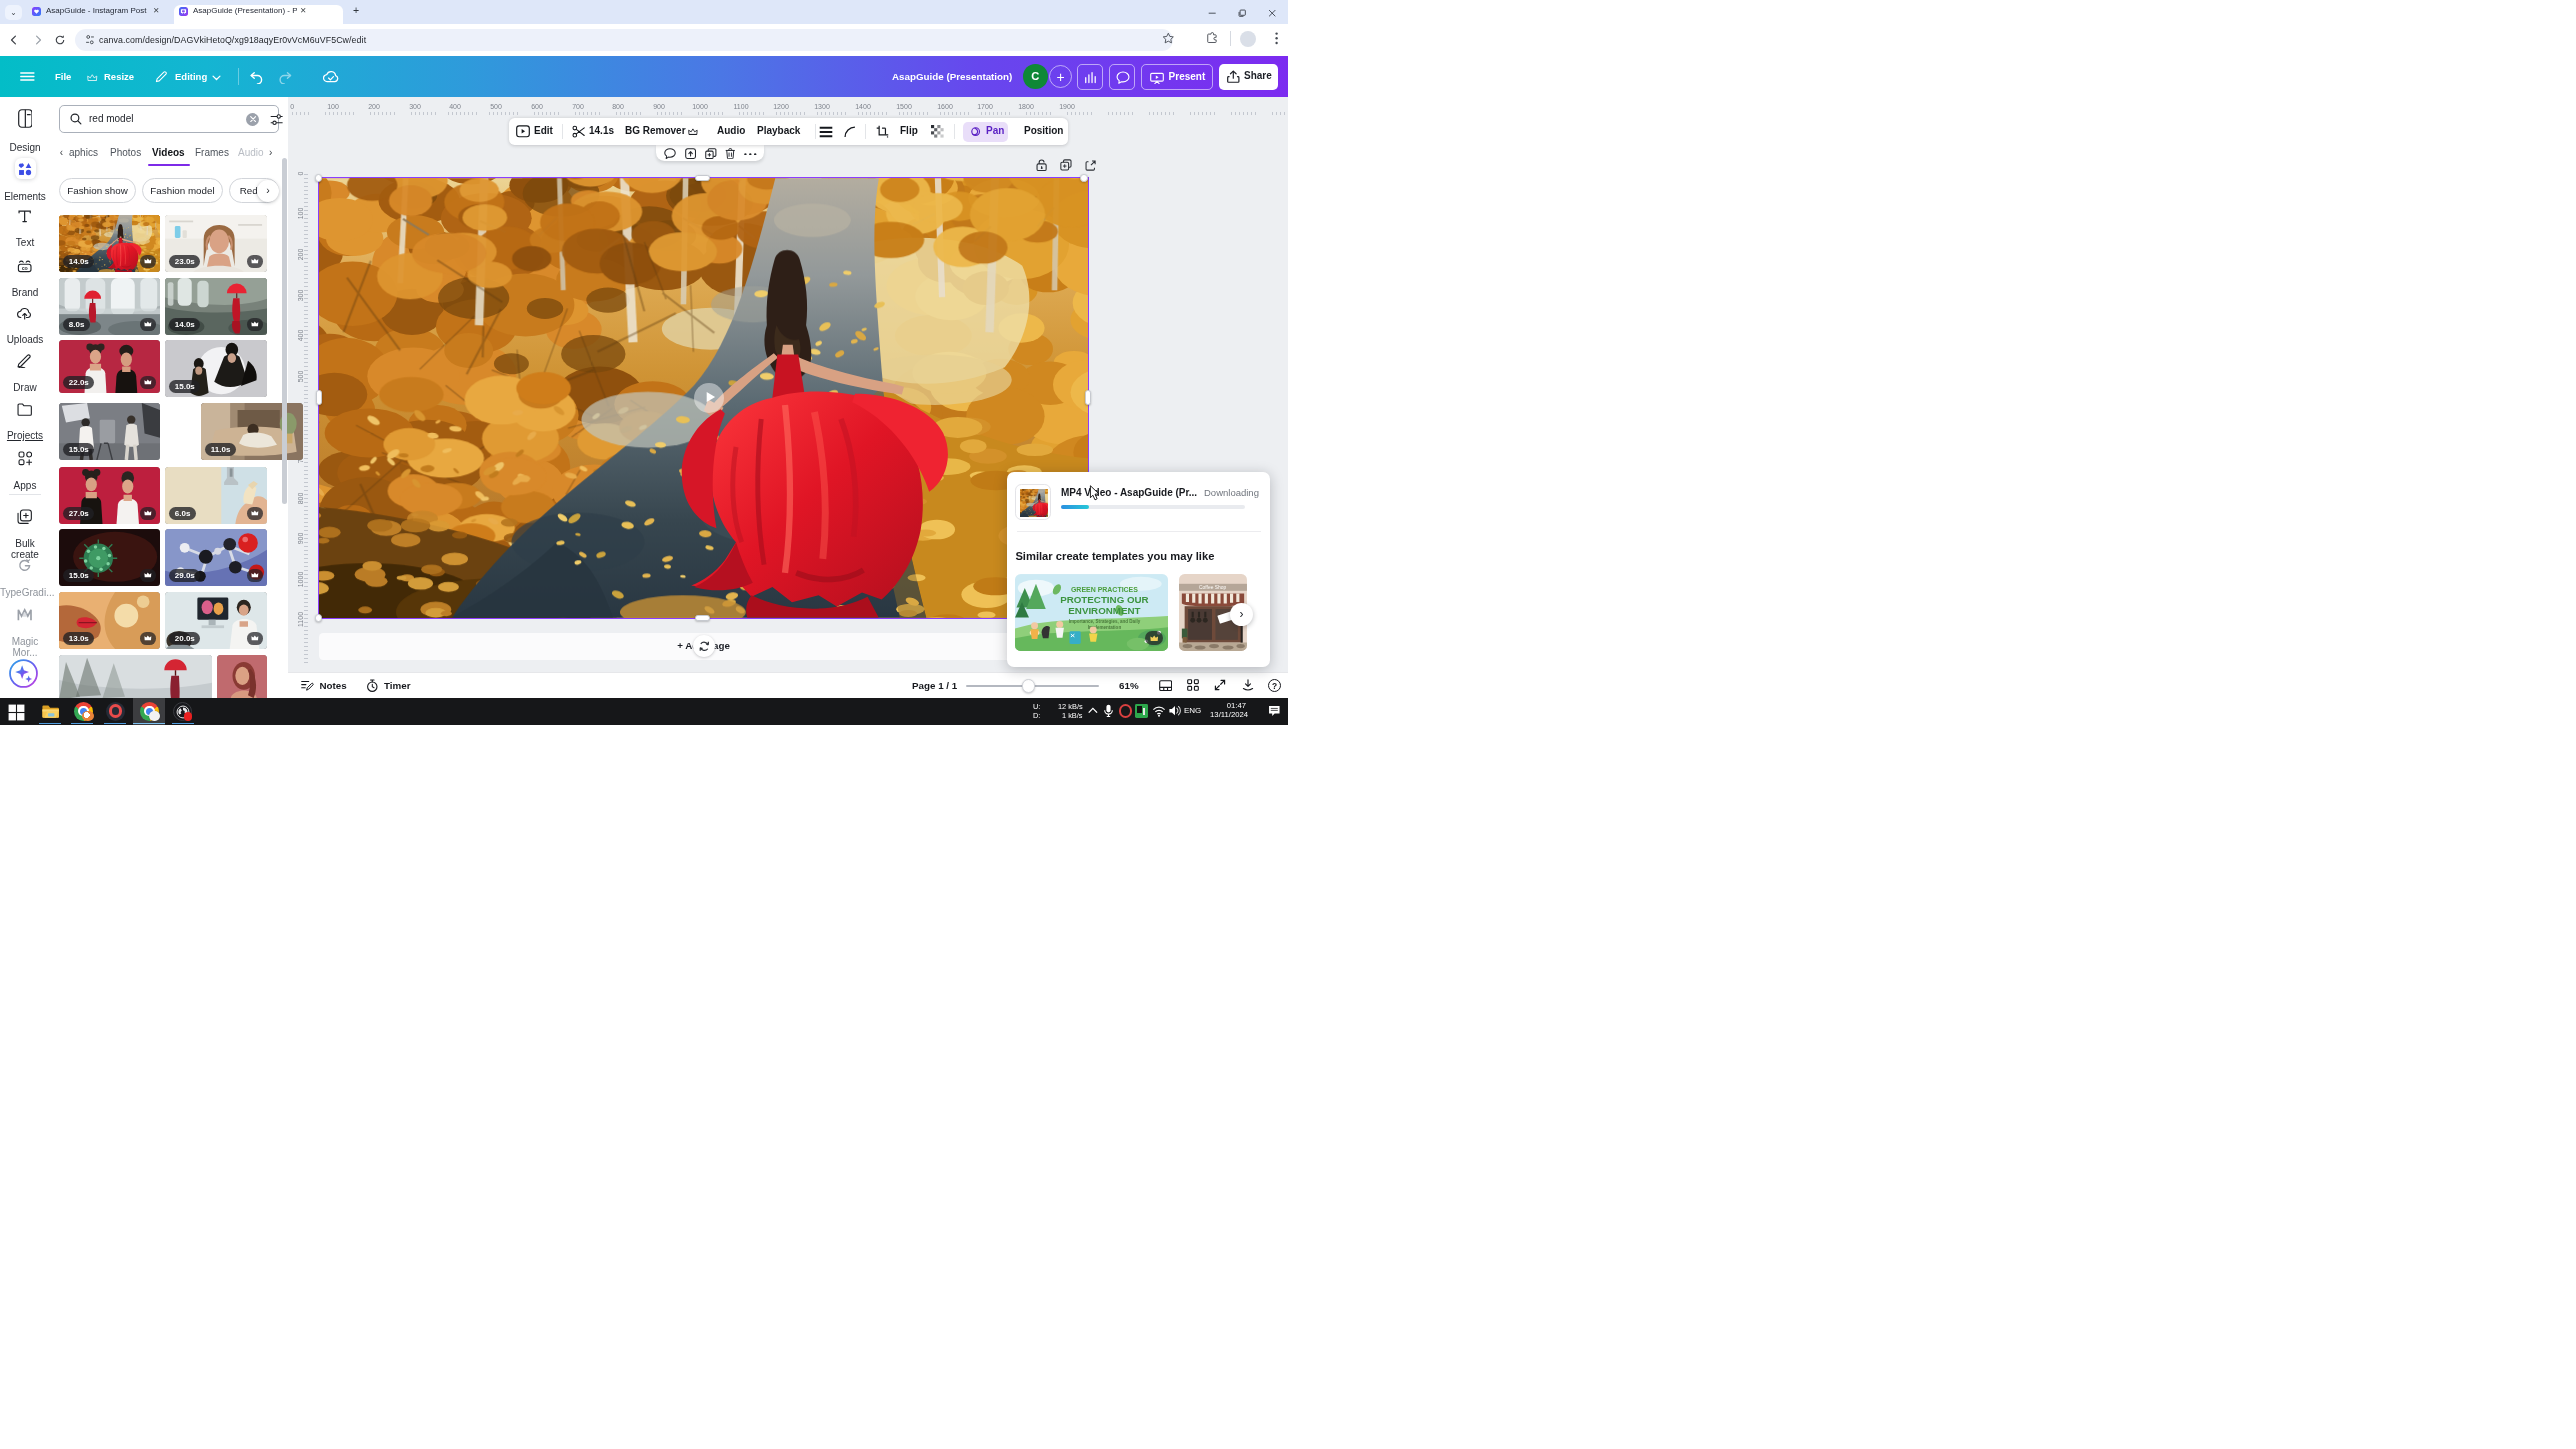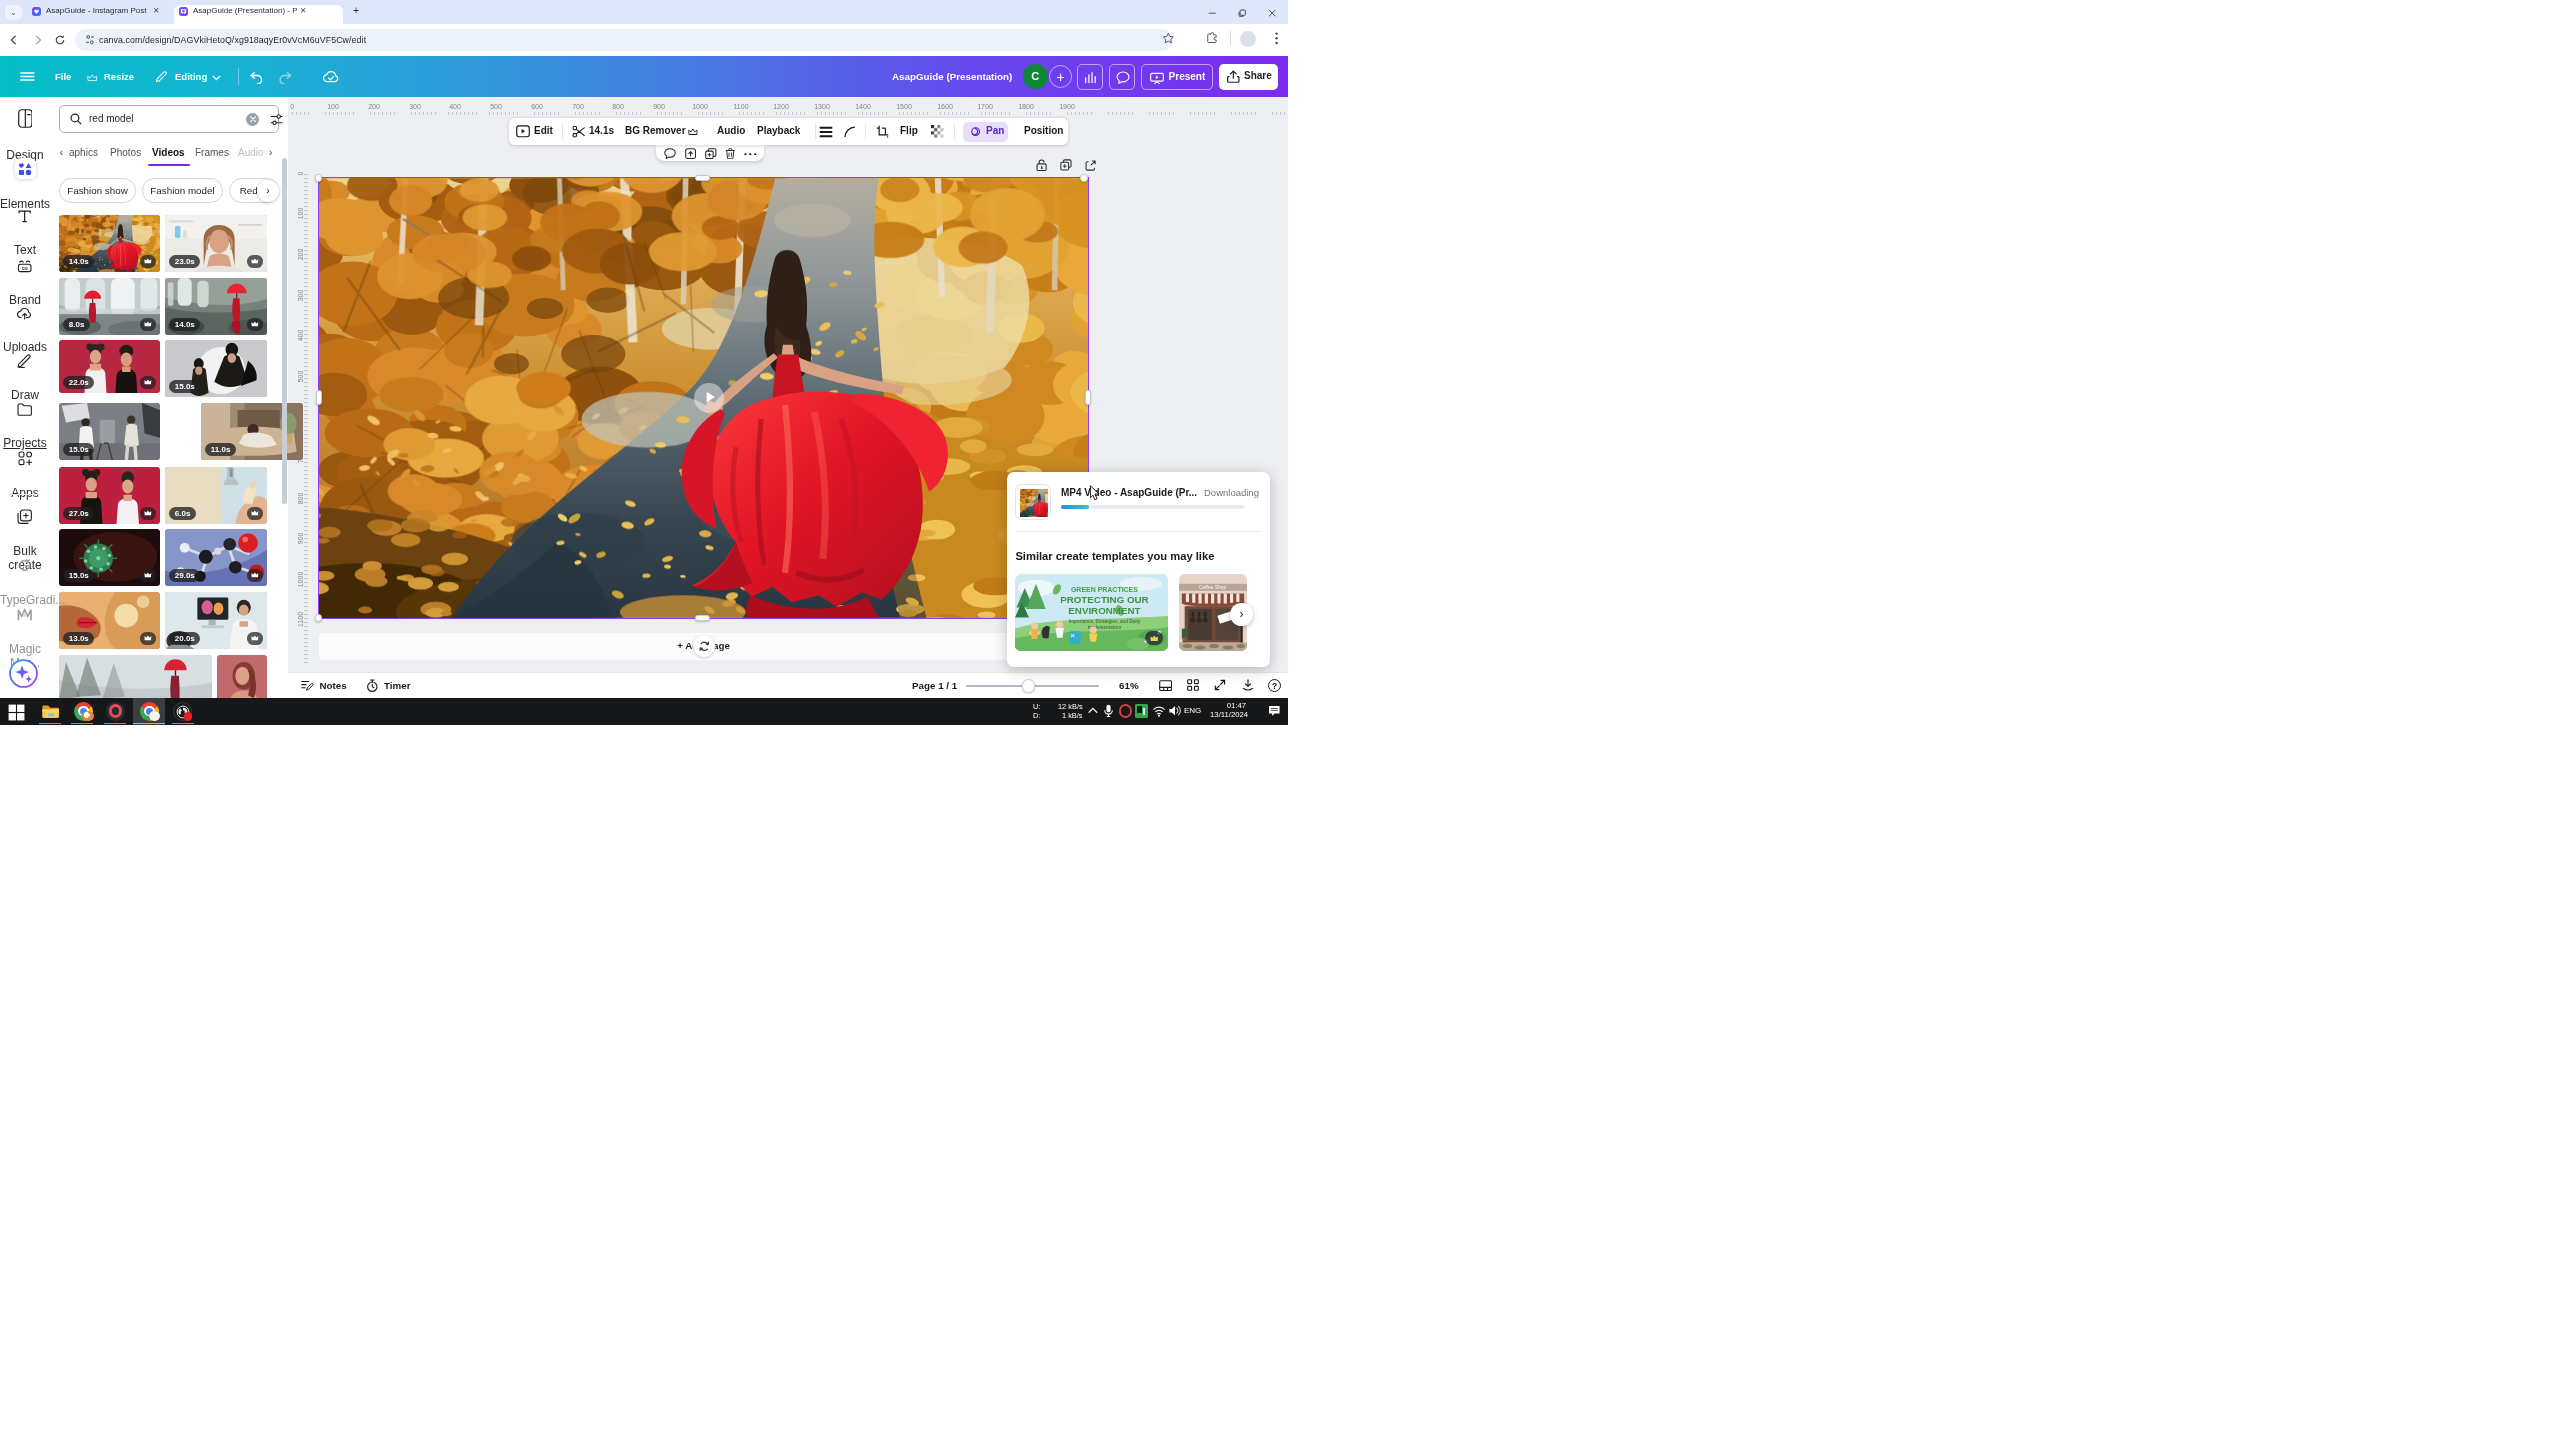--- a/index.html
+++ b/index.html
@@ -24,21 +24,21 @@
   
   #cheader { position:absolute; left:0; top:56px; width:1288px; height:41px;
     background:linear-gradient(90deg,#03bdc7 0%,#14b5d2 16%,#2e9bdb 36%,#4b77e5 56%,#6747ee 76%,#7c2bf0 100%); color:#fff; }
   .hitem { position:absolute; color:#fff; font-size:9.5px; font-weight:700; }
   .hsep { position:absolute; top:12px; width:0.7px; height:17px; background:rgba(255,255,255,.35); }
   .hbtn { position:absolute; top:8.4px; height:26px; border:0.7px solid rgba(255,255,255,.55); border-radius:4.9px; color:#fff; font-size:10px; font-weight:700; }
 
   
   #rail { position:absolute; left:0; top:97px; width:50px; height:601px; background:#fff; z-index:4; }
   .ritem { position:absolute; left:0; width:50px; text-align:center; color:#23262d; }
-  .rlabel { font-size:12px; display:block; margin-top:18px; color:#2a2d34; }
+  .rlabel { font-size:10px; display:block; margin-top:12px; color:#2a2d34; }
   .rlabel.dim { color:#8e939b; }
 
   
   #panel { position:absolute; left:50px; top:97px; width:237px; height:601px; background:#fff; z-index:3; }
   #searchbox { position:absolute; left:9px; top:7.7px; width:220px; height:28px; border:0.7px solid #aab0ba; border-radius:4.9px; }
   .ptab { position:absolute; top:50px; font-size:10px; color:#4e545c; }
   .chip { position:absolute; top:81px; height:24.5px; border:0.7px solid #d2d5da; border-radius:12.6px; font-size:9.8px; color:#1c1f26; line-height:23px; text-align:center; background:#fff; }
   .thumb { position:absolute; border-radius:3.5px; overflow:hidden; background:#888; }
   .dur { position:absolute; left:4.2px; bottom:4.2px; background:rgba(32,32,36,.78); color:#fff; font-size:8px; font-weight:700; border-radius:7px; padding:1.8px 5.6px; }
   .crown { position:absolute; right:4.2px; bottom:4.2px; width:16px; height:12.6px; background:rgba(32,32,36,.72); border-radius:6.3px; display:flex; align-items:center; justify-content:center; }

